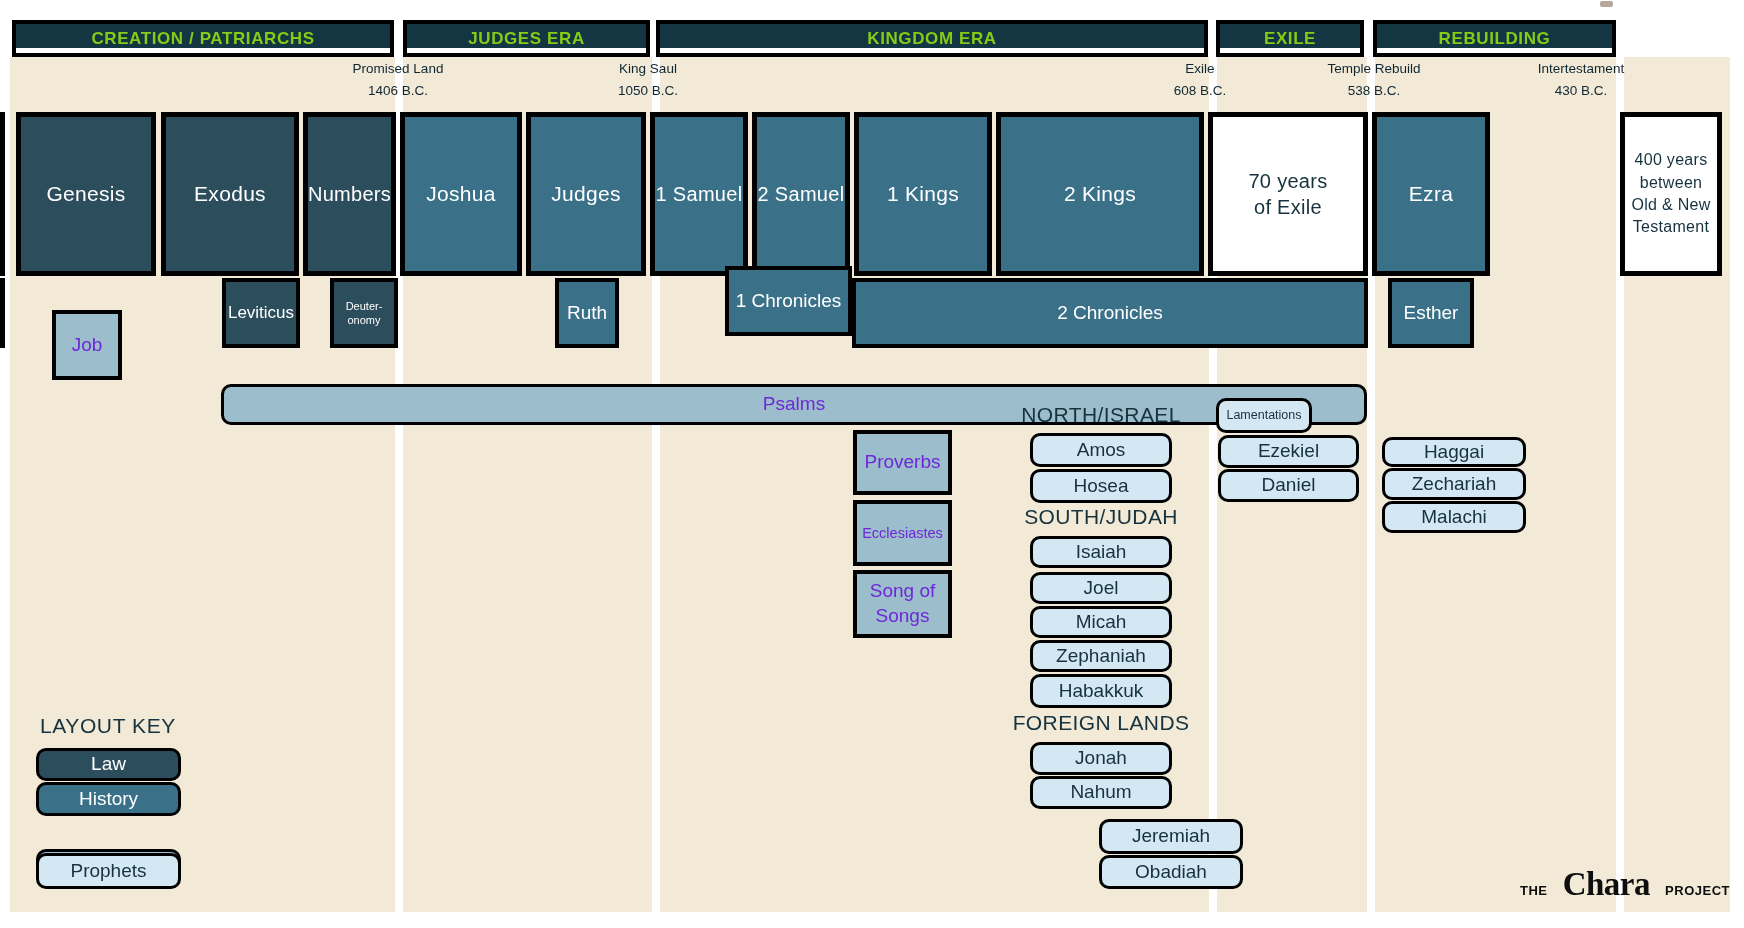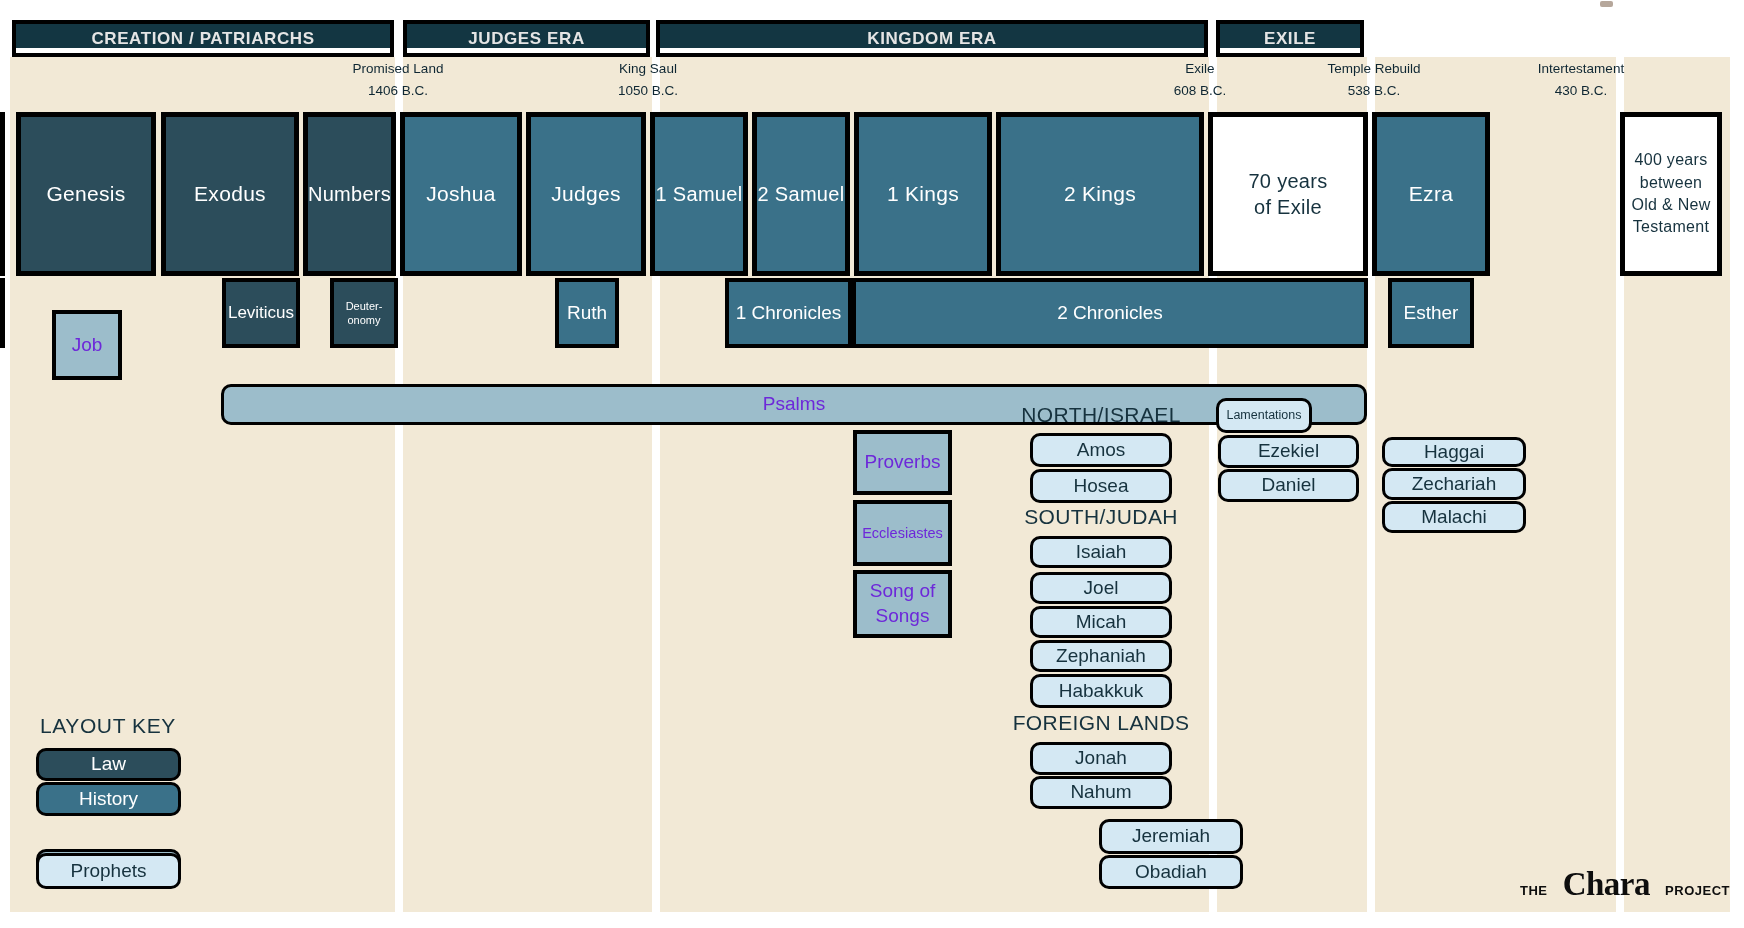--- a/index.html
+++ b/index.html
@@ -2,21 +2,21 @@
 <html><head>
 <meta charset="utf-8">
 <style>
   html,body{margin:0;padding:0;background:#fff;}
   .canvas{position:relative;width:1744px;height:928px;background:#ffffff;overflow:hidden;
           font-family:"Liberation Sans","DejaVu Sans",sans-serif;}
   .bg{position:absolute;left:10px;top:57px;width:1720px;height:855px;background:#f2e9d6;}
   .divider{position:absolute;top:57px;width:8px;height:855px;background:#ffffff;}
   .stub{position:absolute;left:0;width:5px;background:#000;}
   .era{position:absolute;top:20px;height:37px;background:#133642;border:4px solid #000;
-       box-sizing:border-box;box-shadow:inset 0 -5px 0 #ffffff;color:#e5e5e5;font-weight:bold;
+       box-sizing:border-box;box-shadow:inset 0 -5px 0 #ffffff;color:#84cc16;font-weight:bold;
        font-size:17px;letter-spacing:.6px;display:flex;align-items:center;justify-content:center;}
   .milestone{position:absolute;top:58px;width:170px;text-align:center;font-weight:normal;
              font-size:13.5px;color:#0f2733;line-height:1.65;}
   .milestone span{display:block;}
   .box{position:absolute;box-sizing:border-box;border:4px solid #000;display:flex;
        align-items:center;justify-content:center;text-align:center;line-height:1.3;}
   .b3{border-width:3px;border-radius:10px;}
   .row1{border-width:5px;font-size:21px;letter-spacing:.3px;}
   .law{background:#2c4d5b;color:#fff;}
   .history{background:#3a7189;color:#fff;}
@@ -47,20 +47,21 @@
   <div class="divider" style="left:1367px;"></div>
   <div class="divider" style="left:1616px;"></div>
 
   <div class="stub" style="top:112px;height:164px;"></div>
   <div class="stub" style="top:278px;height:70px;"></div>
 
   <div class="era" style="left:12px;width:382px;">CREATION / PATRIARCHS</div>
   <div class="era" style="left:403px;width:247px;">JUDGES ERA</div>
   <div class="era" style="left:656px;width:552px;">KINGDOM ERA</div>
   <div class="era" style="left:1216px;width:148px;">EXILE</div>
+  <div class="era" style="left:1373px;width:243px;">REBUILDING</div>
 
   <div class="milestone" style="left:313px;">
     <span>Promised Land</span>
     <span>1406 B.C.</span>
   </div>
   <div class="milestone" style="left:563px;">
     <span>King Saul</span>
     <span>1050 B.C.</span>
   </div>
   <div class="milestone" style="left:1115px;">
@@ -91,21 +92,21 @@
   <div class="box row1 plain pre fs16" style="left:1620px;top:112px;width:102px;height:164px;">400 years
 between
 Old &amp; New
 Testament</div>
 
   <div class="box wisdom fs19" style="left:52px;top:278px;width:70px;height:70px;">Job</div>
   <div class="box law fs17" style="left:222px;top:278px;width:78px;height:70px;">Leviticus</div>
   <div class="box law pre fs13" style="left:330px;top:278px;width:68px;height:70px;">Deuter-
 onomy</div>
   <div class="box history fs19" style="left:555px;top:278px;width:64px;height:70px;">Ruth</div>
-  <div class="box history fs19" style="left:725px;top:278px;width:127px;height:70px;">1 Chronicles</div>
+  <div class="box history fs19" style="left:725px;top:266px;width:127px;height:70px;">1 Chronicles</div>
   <div class="box history fs19" style="left:852px;top:278px;width:516px;height:70px;">2 Chronicles</div>
   <div class="box history fs19" style="left:1388px;top:278px;width:86px;height:70px;">Esther</div>
 
   <div class="box wisdom b3 fs19" style="left:221px;top:352px;width:1146px;height:41px;">Psalms</div>
 
   <div class="box wisdom fs19" style="left:853px;top:398px;width:99px;height:65px;">Proverbs</div>
   <div class="box wisdom fs14" style="left:853px;top:468px;width:99px;height:66px;">Ecclesiastes</div>
   <div class="box wisdom pre fs19" style="left:853px;top:538px;width:99px;height:68px;">Song of
 Songs</div>
 

